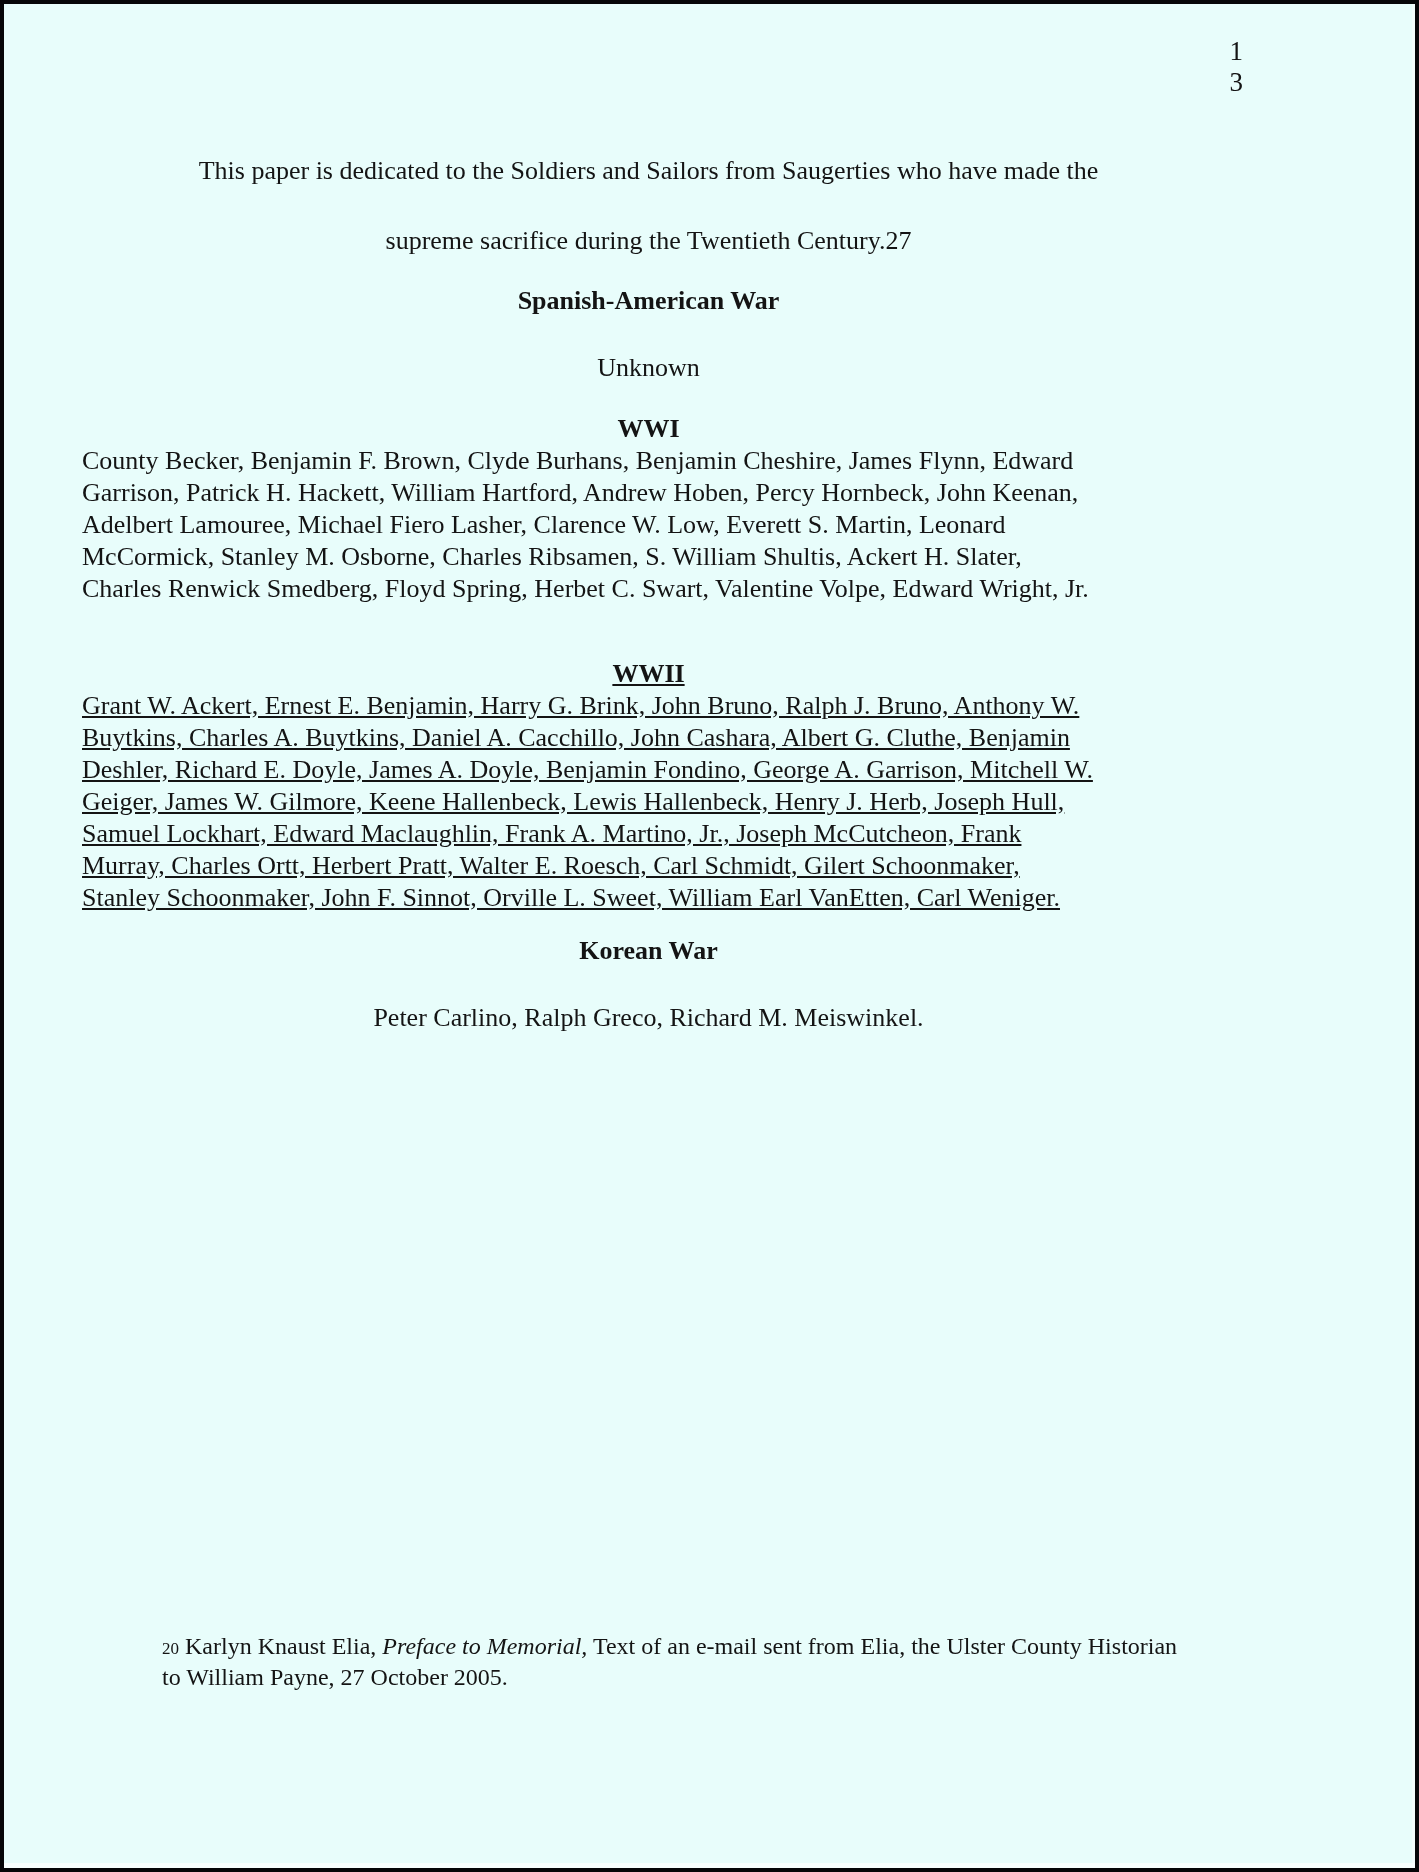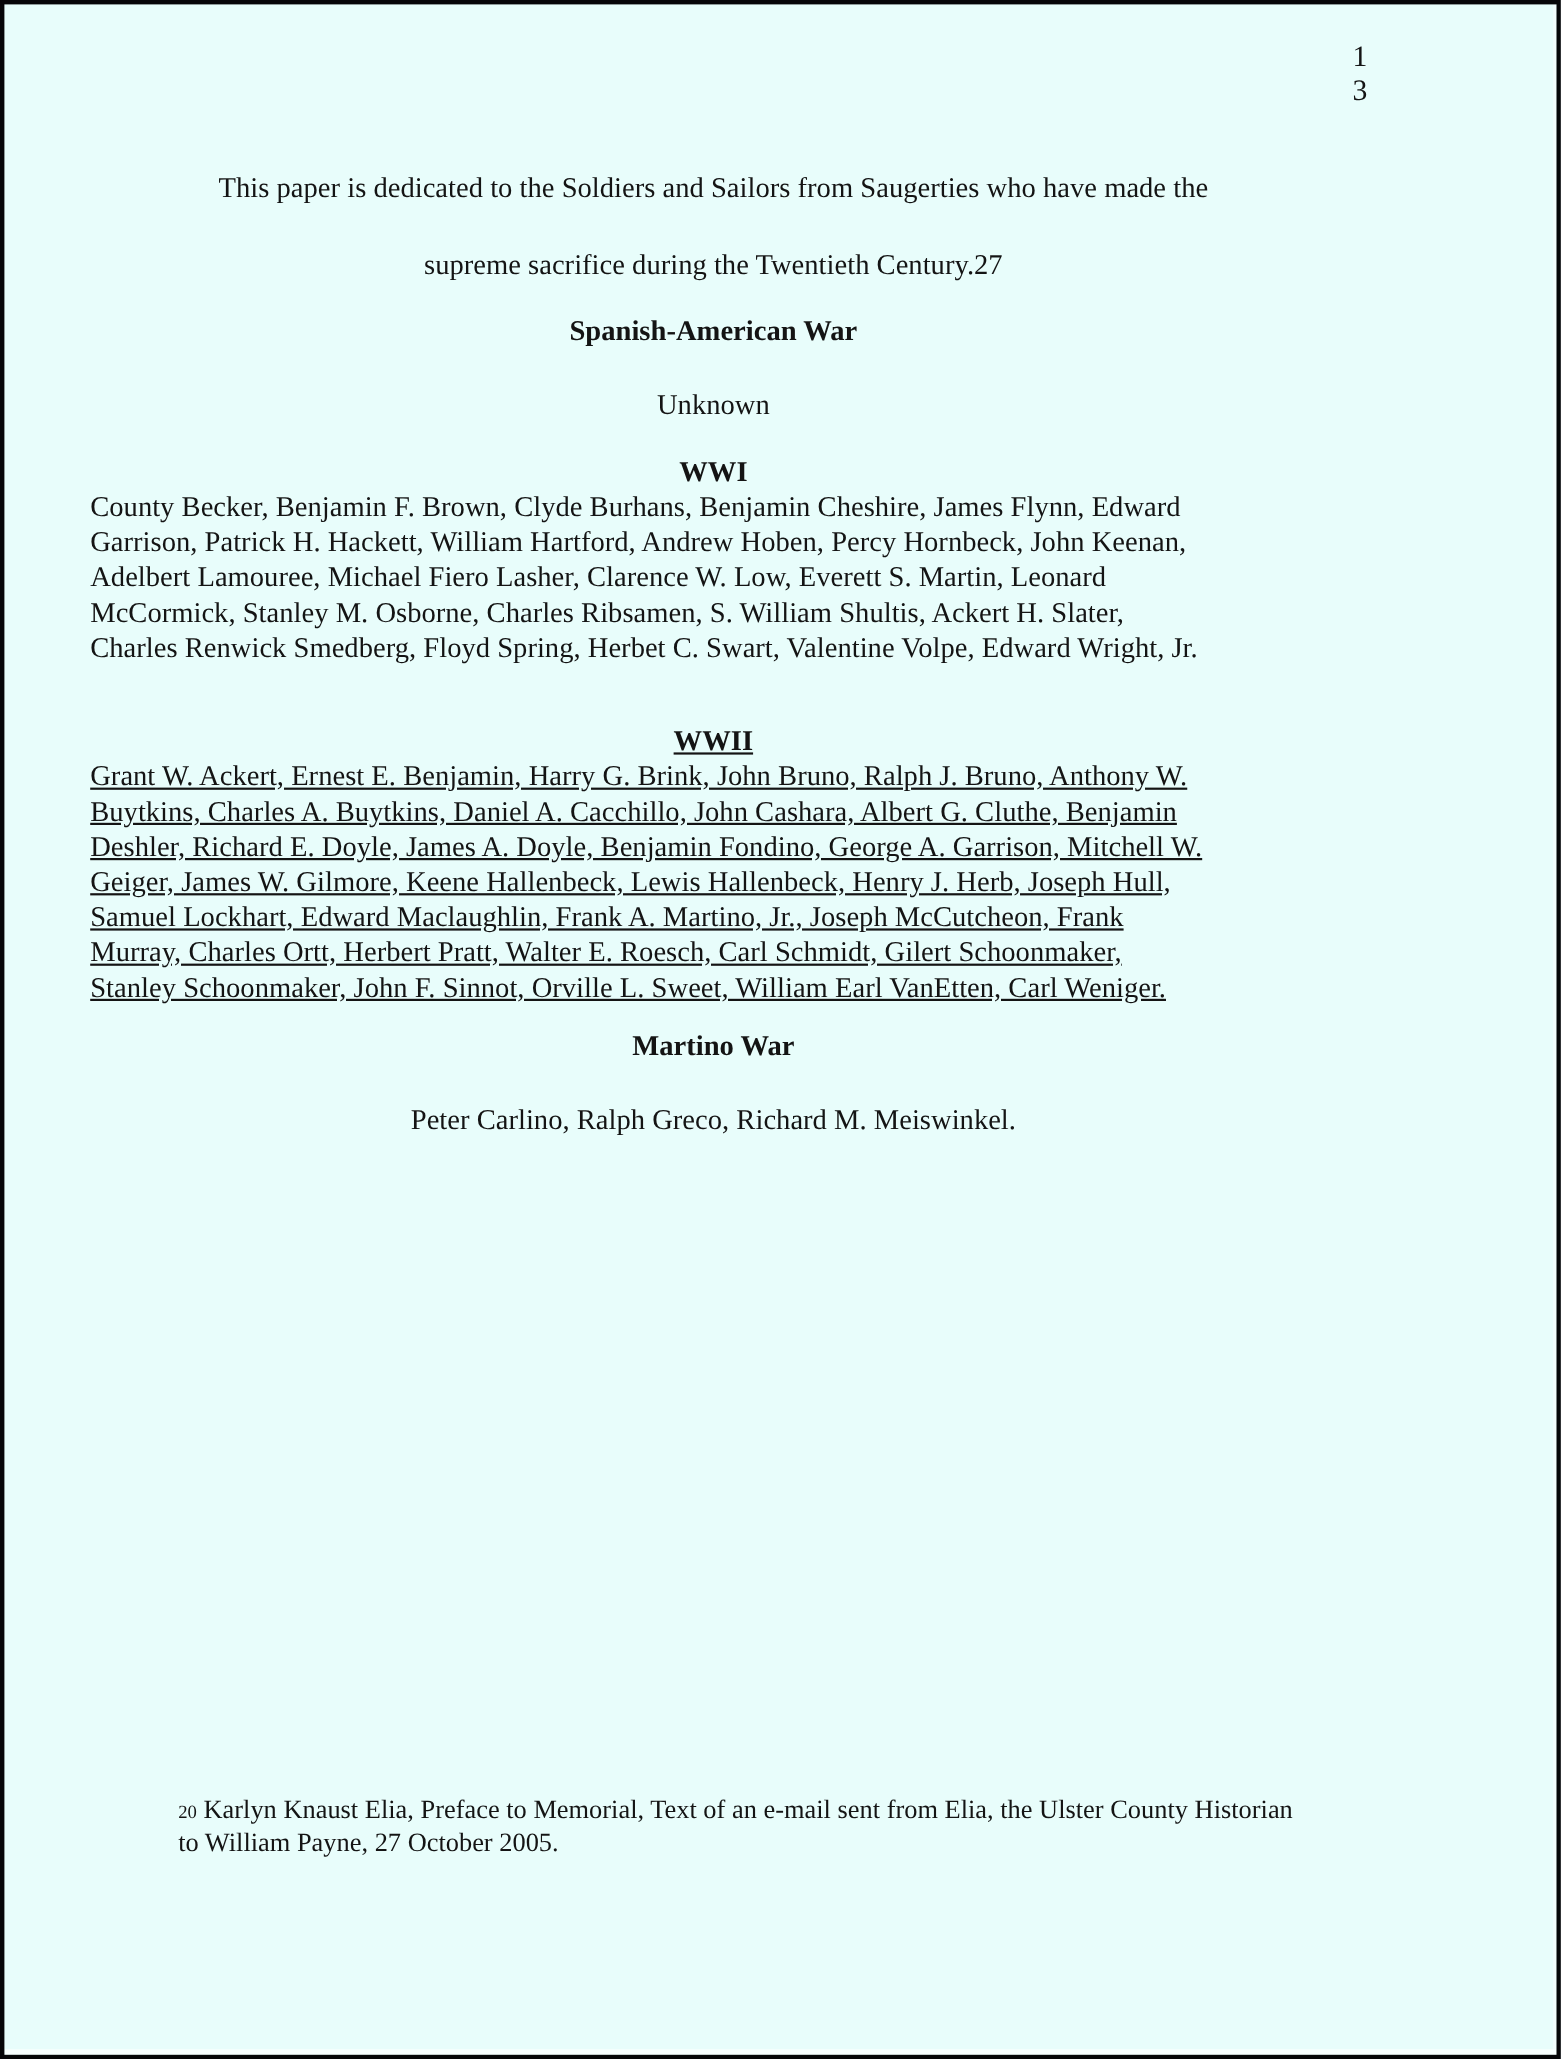--- a/index.html
+++ b/index.html
@@ -46,21 +46,21 @@
   .body-line { text-align: left; white-space: nowrap; }
   .footnote {
     margin-top: 598px;
     padding-left: 158px;
     padding-right: 200px;
     font-size: 24px;
     line-height: 29px;
   }
   .fn-line { white-space: nowrap; }
   .fn-marker { font-size: 17px; }
-  .italic { }
+  .italic { font-style: italic; }
 </style>
 </head>
 <body>
 
 <div class="page">
 
   <div class="page-number">
     <div>1</div>
     <div>3</div>
   </div>
@@ -95,21 +95,21 @@
         <div class="body-line">Buytkins, Charles A. Buytkins, Daniel A. Cacchillo, John Cashara, Albert G. Cluthe, Benjamin</div>
         <div class="body-line">Deshler, Richard E. Doyle, James A. Doyle, Benjamin Fondino, George A. Garrison, Mitchell W.</div>
         <div class="body-line">Geiger, James W. Gilmore, Keene Hallenbeck, Lewis Hallenbeck, Henry J. Herb, Joseph Hull,</div>
         <div class="body-line">Samuel Lockhart, Edward Maclaughlin, Frank A. Martino, Jr., Joseph McCutcheon, Frank</div>
         <div class="body-line">Murray, Charles Ortt, Herbert Pratt, Walter E. Roesch, Carl Schmidt, Gilert Schoonmaker,</div>
         <div class="body-line">Stanley Schoonmaker, John F. Sinnot, Orville L. Sweet, William Earl VanEtten, Carl Weniger.</div>
       </div>
     </div>
 
     <div class="sec-korean">
-      <div class="heading">Martino War</div>
+      <div class="heading">Korean War</div>
       <div class="centered">Peter Carlino, Ralph Greco, Richard M. Meiswinkel.</div>
     </div>
 
 
   </div>
 
   <div class="footnote">
     <div class="fn-line"><span class="fn-marker">20</span><span> Karlyn Knaust Elia, </span><span class="italic">Preface to Memorial,</span><span> Text of an e-mail sent from Elia, the Ulster County Historian</span></div>
     <div class="fn-line">to William Payne, 27 October 2005.</div>
   </div>

